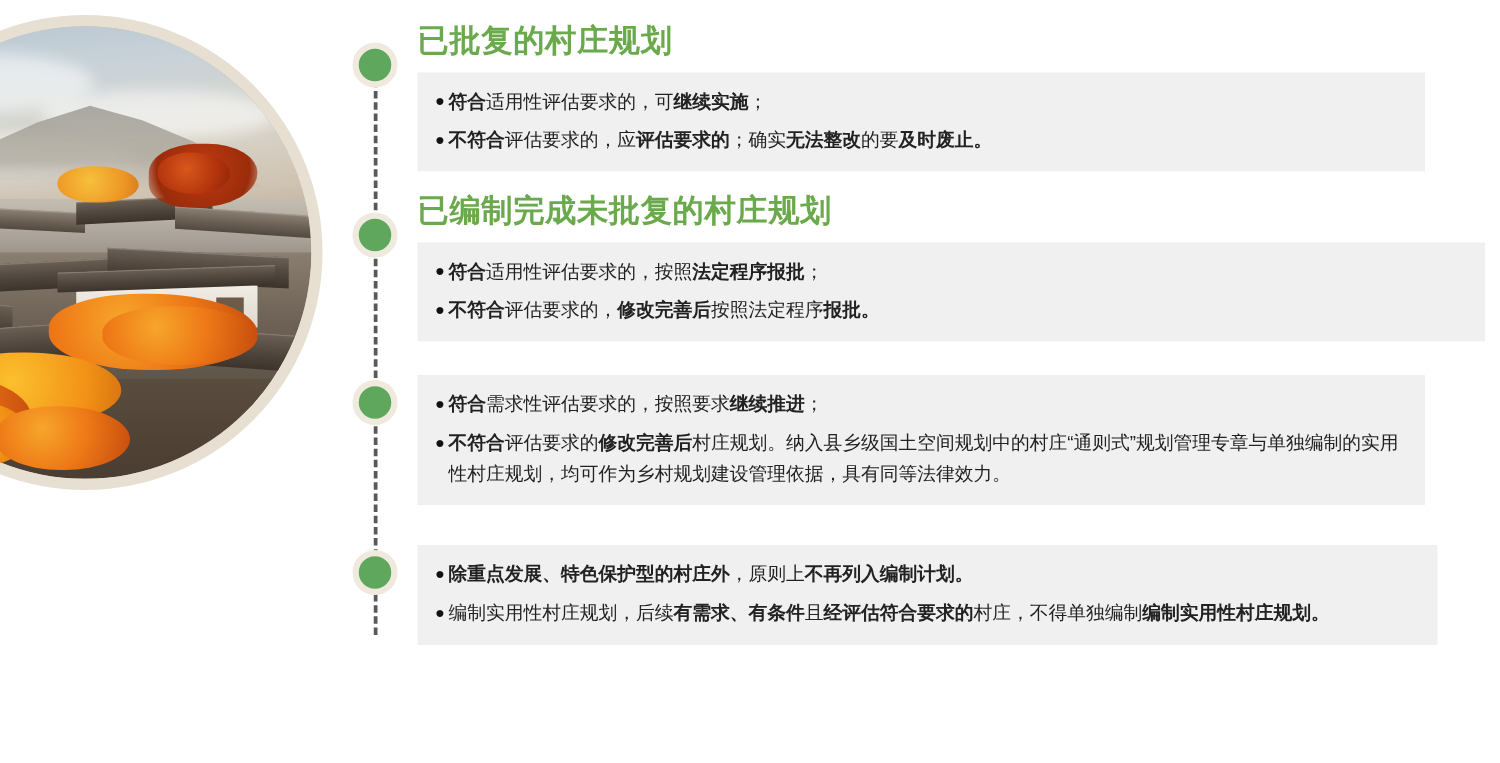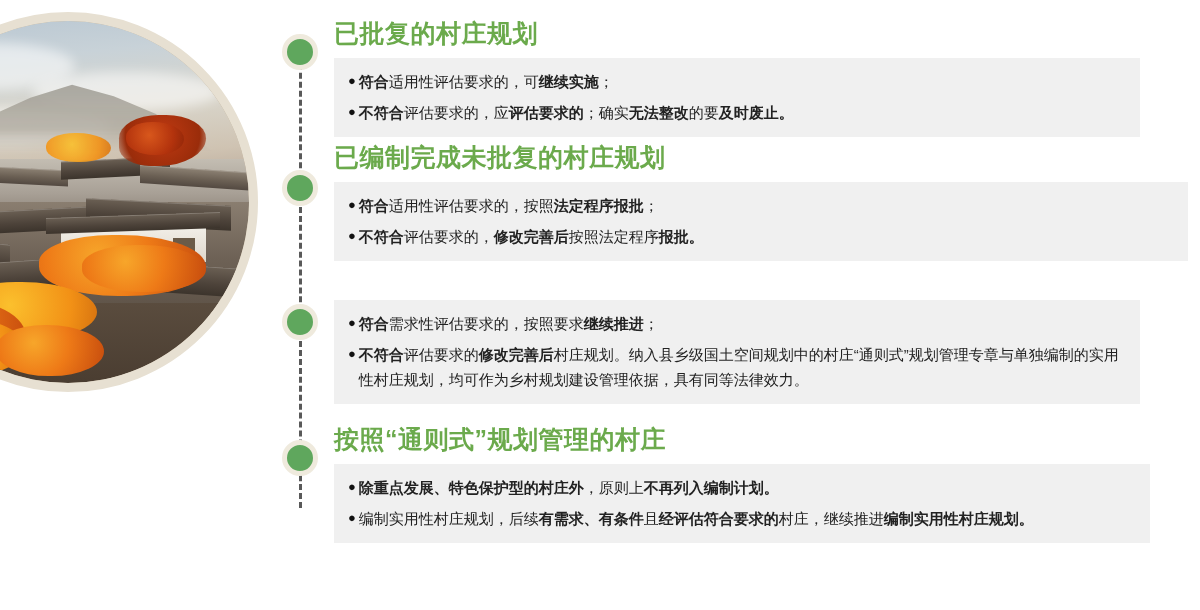--- a/index.html
+++ b/index.html
@@ -198,21 +198,21 @@
         <span class="bdot">●</span>
         <span class="btxt"><b>符合</b><span>适用性评估要求的，可</span><b>继续实施</b><span>；</span></span>
       </div>
       <div class="bullet-row">
         <span class="bdot">●</span>
         <span class="btxt"><b>不符合</b><span>评估要求的，应</span><b>评估要求的</b><span>；确实</span><b>无法整改</b><span>的要</span><b>及时废止。</b></span>
       </div>
     </div>
   </div>
 
-  <div class="section" style="top:144px;width:854px;">
+  <div class="section" style="top:156px;width:854px;">
     <div class="sec-title">已编制完成未批复的村庄规划</div>
     <div class="sec-panel" style="margin-top:10px;">
       <div class="bullet-row">
         <span class="bdot">●</span>
         <span class="btxt"><b>符合</b><span>适用性评估要求的，按照</span><b>法定程序报批</b><span>；</span></span>
       </div>
       <div class="bullet-row">
         <span class="bdot">●</span>
         <span class="btxt"><b>不符合</b><span>评估要求的，</span><b>修改完善后</b><span>按照法定程序</span><b>报批。</b></span>
       </div>
@@ -226,26 +226,25 @@
         <span class="btxt"><b>符合</b><span>需求性评估要求的，按照要求</span><b>继续推进</b><span>；</span></span>
       </div>
       <div class="bullet-row">
         <span class="bdot">●</span>
         <span class="btxt"><b>不符合</b><span>评估要求的</span><b>修改完善后</b><span>村庄规划。纳入县乡级国土空间规划中的村庄“通则式”规划管理专章与单独编制的实用性村庄规划，均可作为乡村规划建设管理依据，具有同等法律效力。</span></span>
       </div>
     </div>
   </div>
 
   <div class="section" style="top:426px;width:816px;">
-    <div class="sec-title">按照“通则式”规划管理的村庄</div>
     <div class="sec-panel" style="margin-top:10px;">
       <div class="bullet-row">
         <span class="bdot">●</span>
         <span class="btxt"><b>除重点发展、特色保护型的村庄外</b><span>，原则上</span><b>不再列入编制计划。</b></span>
       </div>
       <div class="bullet-row">
         <span class="bdot">●</span>
-        <span class="btxt"><span>编制实用性村庄规划，后续</span><b>有需求、有条件</b><span>且</span><b>经评估符合要求的</b><span>村庄，继续推进</span><b>编制实用性村庄规划。</b></span>
+        <span class="btxt"><span>编制实用性村庄规划，后续</span><b>有需求、有条件</b><span>且</span><b>经评估符合要求的</b><span>村庄，不得单独编制</span><b>编制实用性村庄规划。</b></span>
       </div>
     </div>
   </div>
 
 </div>
 
 </body></html>

